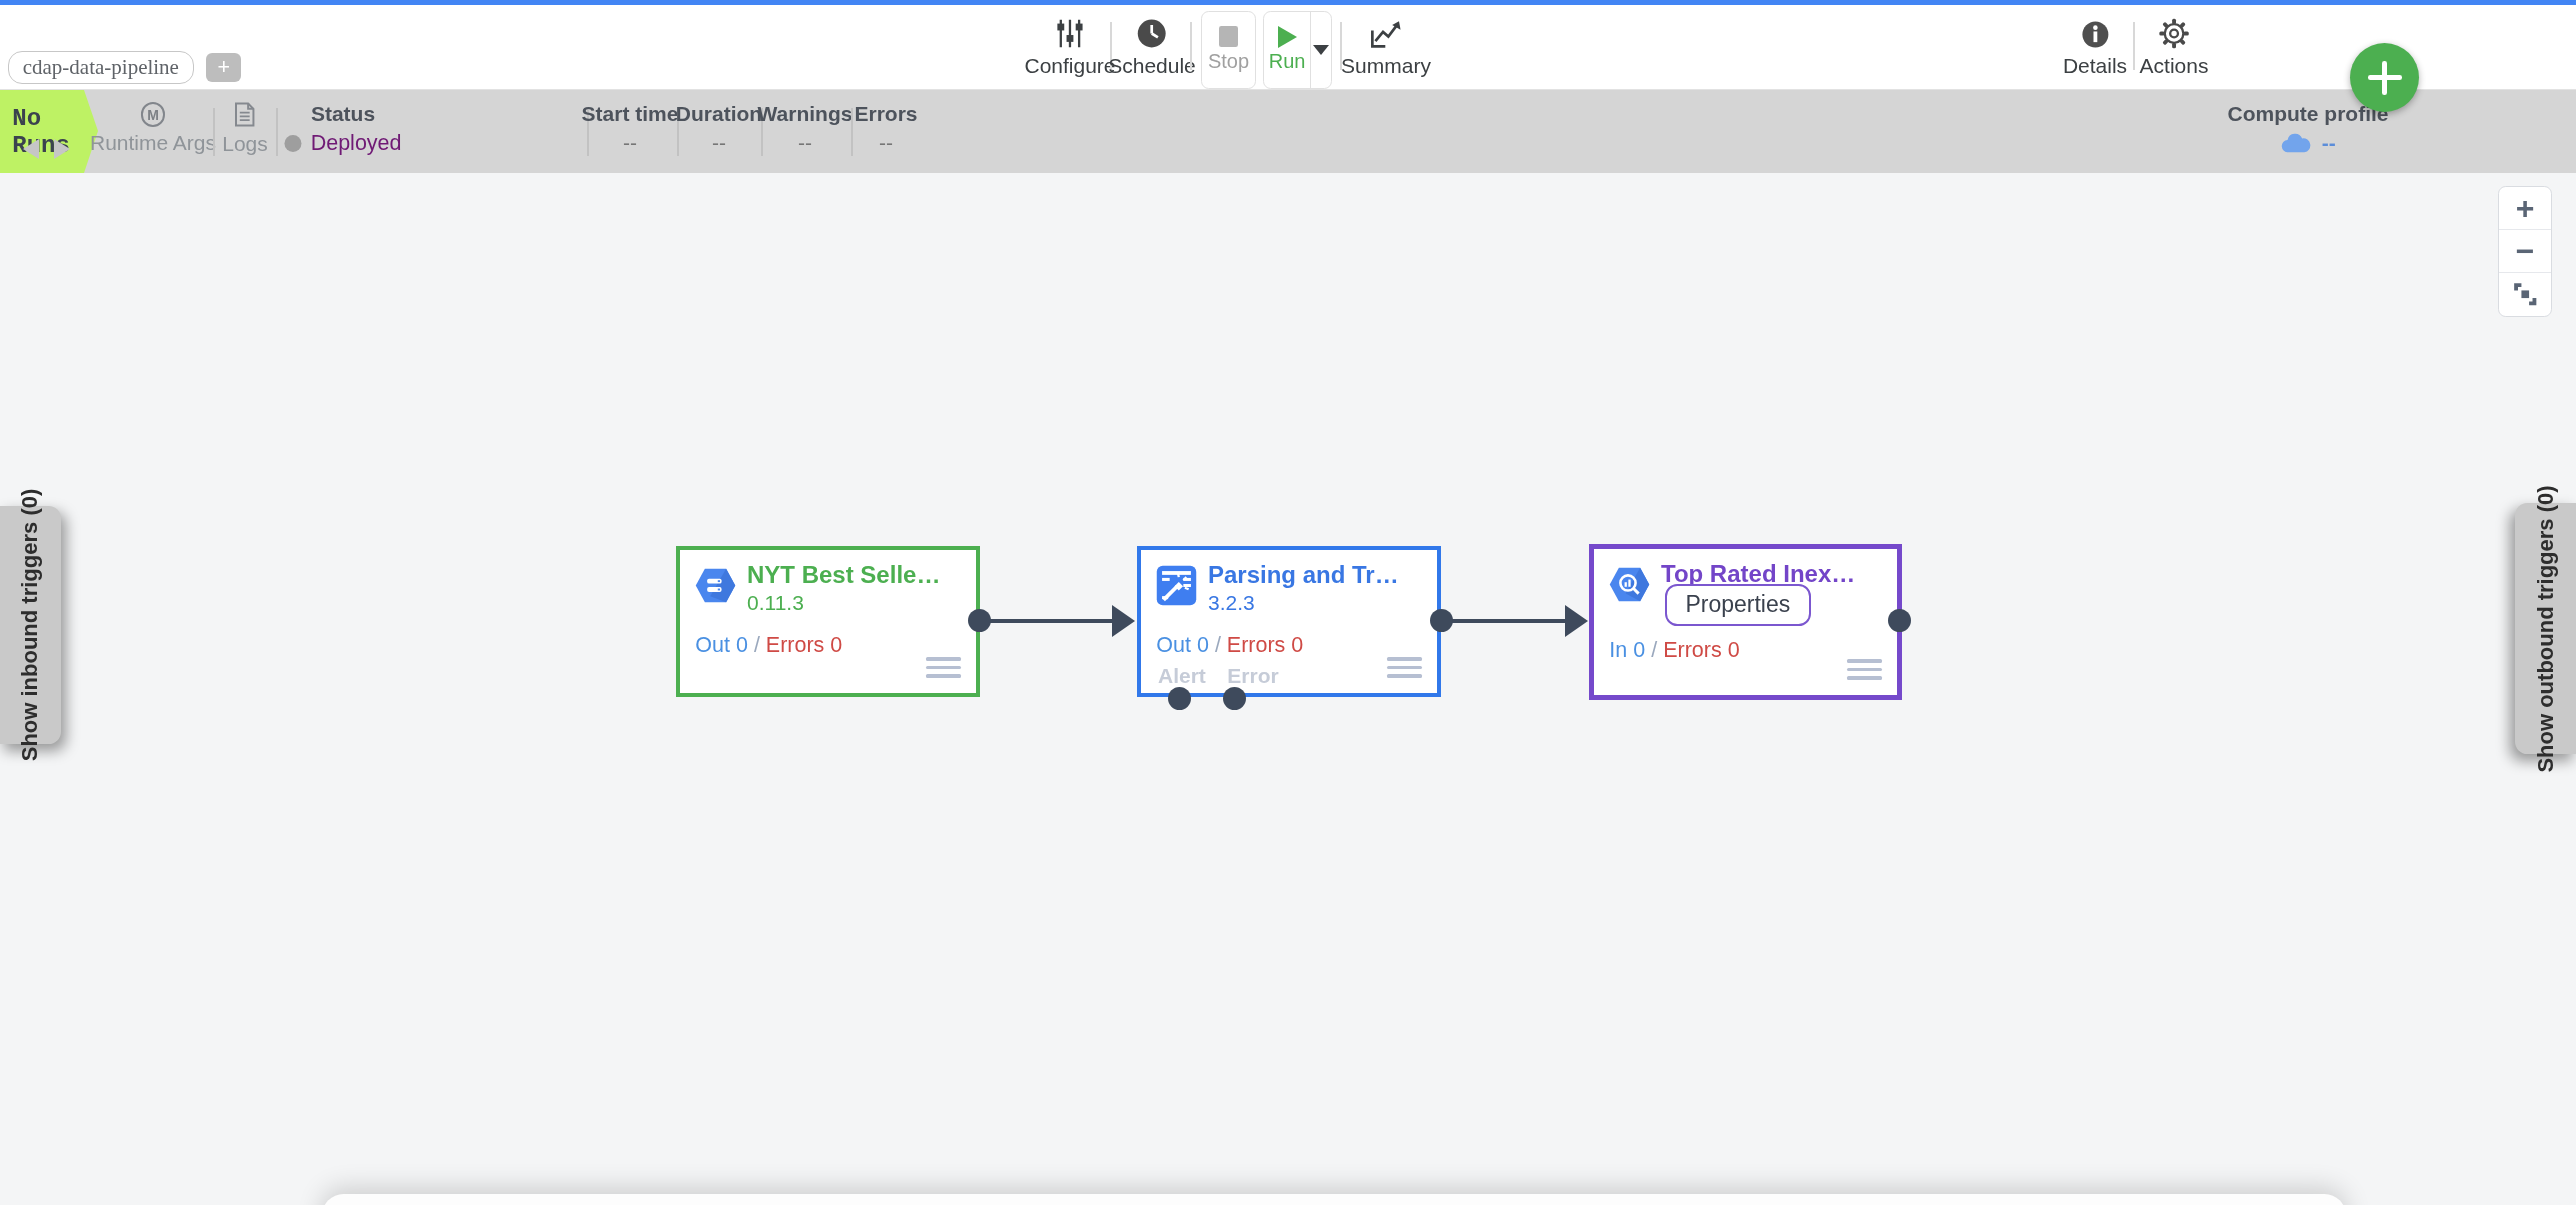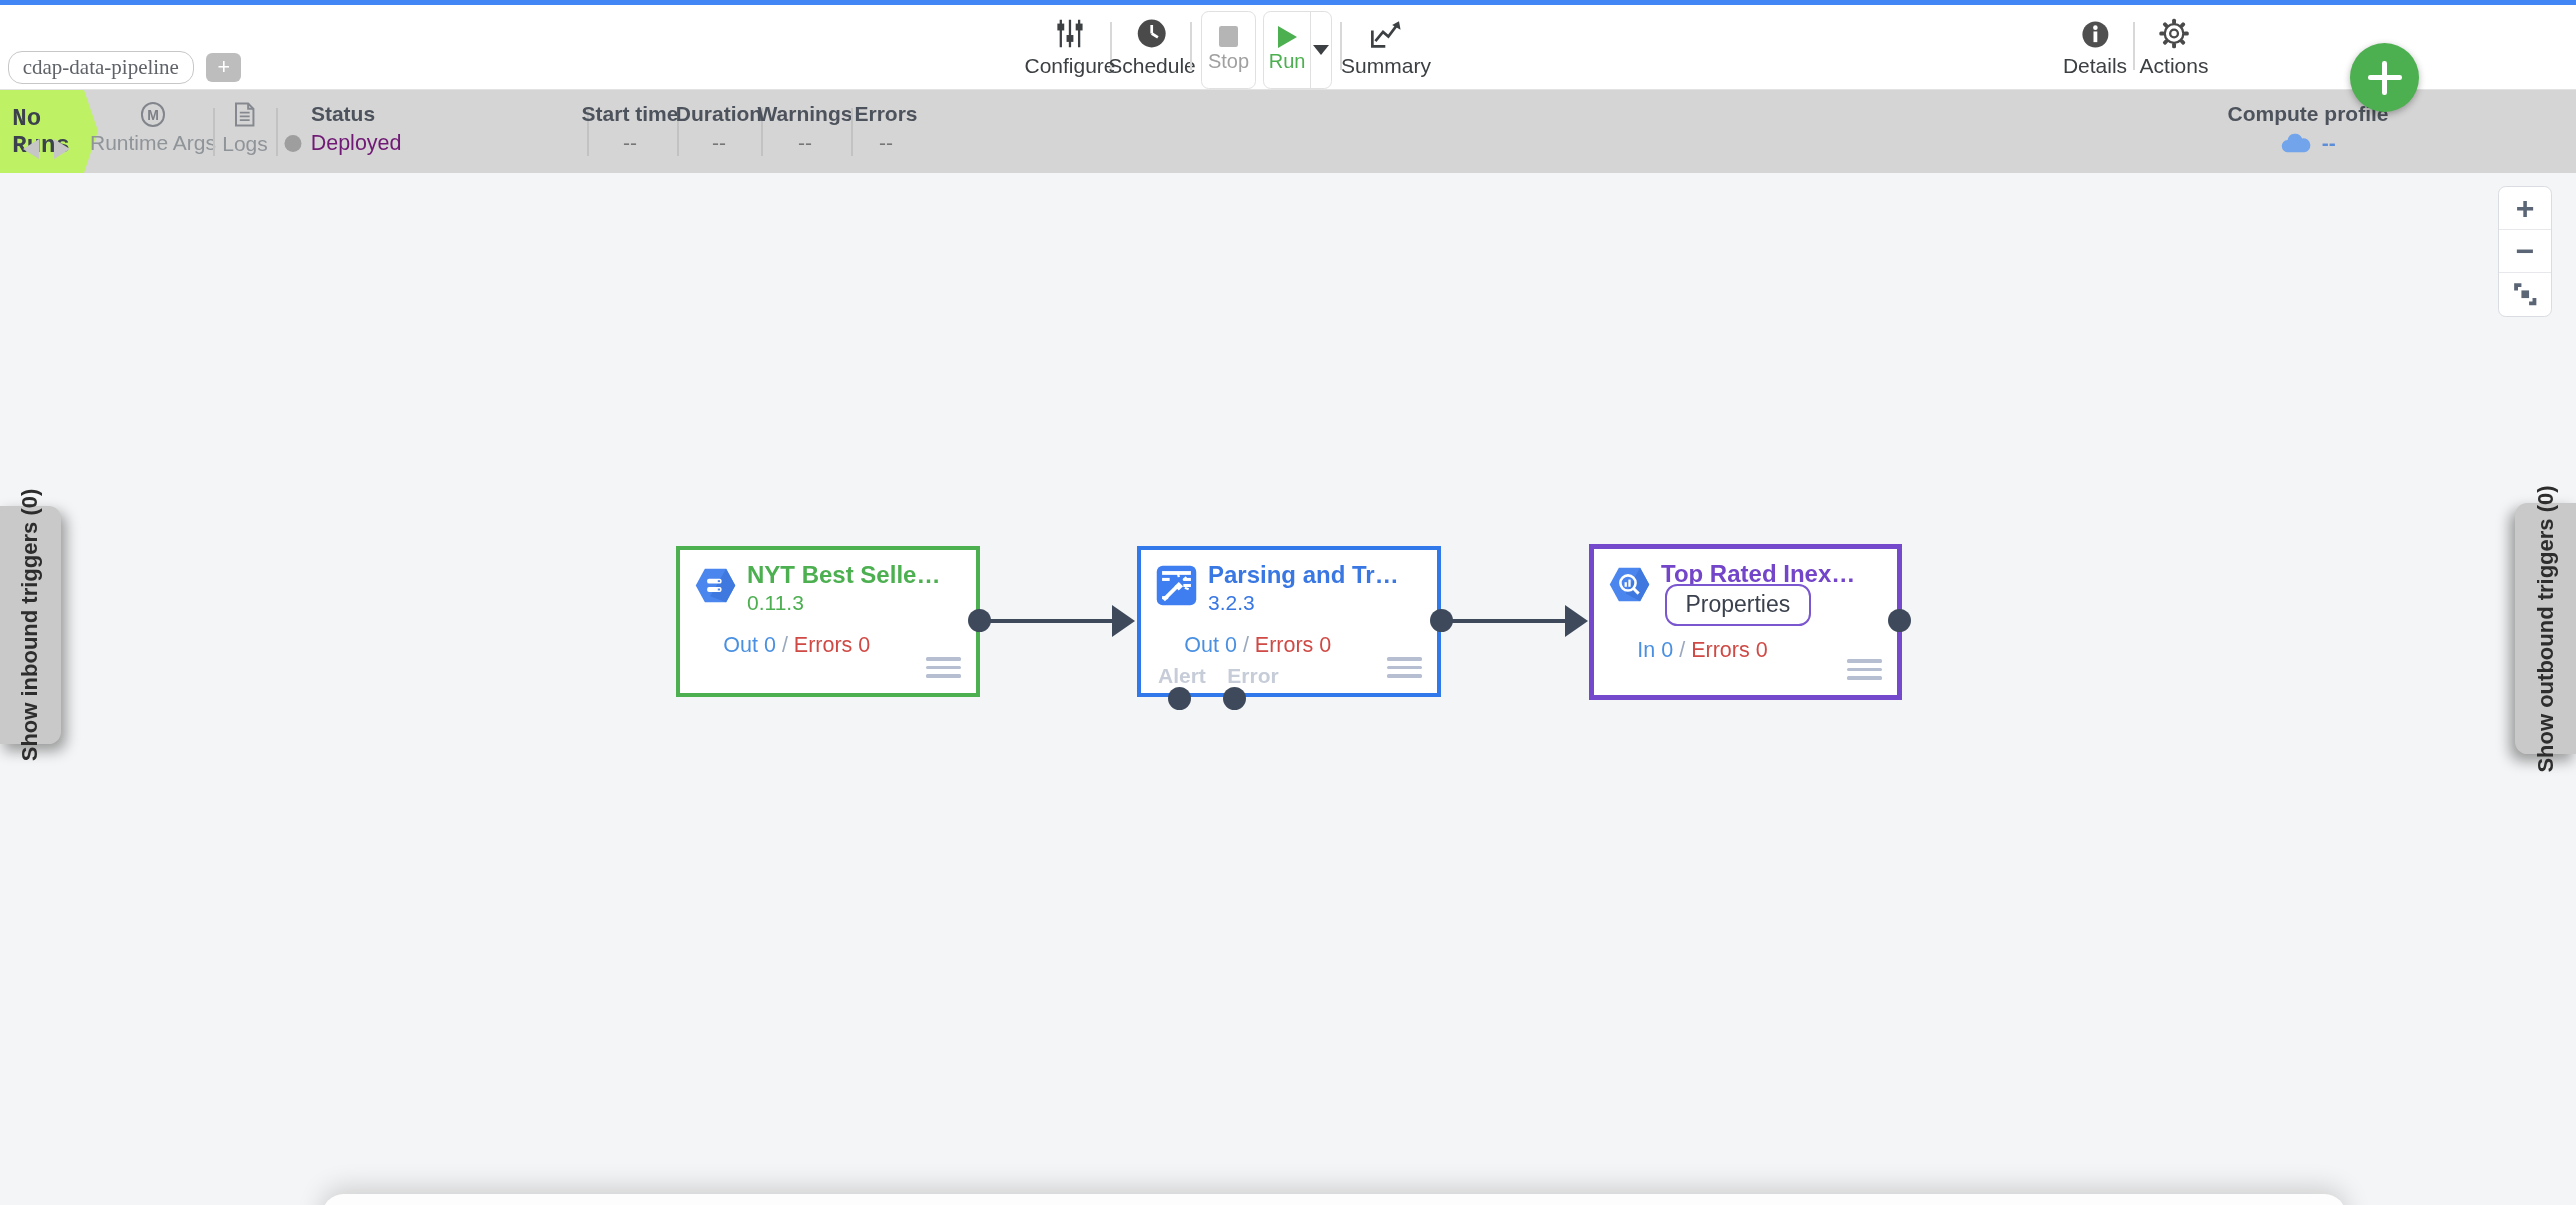--- a/index.html
+++ b/index.html
@@ -92,21 +92,21 @@
     box-shadow:-4.6px 6.1px 14px rgba(0,0,0,.38); }
 
   .node { position:absolute; width:304px; height:151px; background:#fff; }
   .node1 { left:676px; top:373px; border:4.6px solid #4caf50; }
   .node2 { left:1137px; top:373px; border:4.6px solid #3178ea; }
   .node3 { left:1589px; top:371px; width:313px; height:156px; border:5.4px solid #7549cb; }
   .n-icon { position:absolute; left:15.3px; top:15.3px; width:41px; height:41px; }
   .n-title { position:absolute; left:67px; top:10.7px; font-size:24px; font-weight:bold; white-space:nowrap; }
   .t-green { color:#4caf50; } .t-blue { color:#3977e3; } .t-purple { color:#7345c8; }
   .n-version { position:absolute; left:67px; top:41px; font-size:21px; }
-  .n-metrics { position:absolute; left:15.3px; top:83px; font-size:21.5px;margin-left:28px; }
+  .n-metrics { position:absolute; left:15.3px; top:83px; font-size:21.5px; }
   .m-blue { color:#4a90e2; } .m-sep { color:#9aa8bd; } .m-red { color:#cf4a45; }
   .n-menu { position:absolute; right:15.3px; bottom:15.3px; display:flex; flex-direction:column; gap:4.6px; }
   .n-menu i { display:block; width:35px; height:3.8px; background:#b6bfd2; border-radius:1.5px; }
   .n-alerts { position:absolute; left:17px; bottom:4.6px; font-size:21px; color:#c6ccd8; font-weight:bold; }
   .n-alerts .gap { display:inline-block; width:21.5px; }
   .props-btn { position:absolute; left:71px; top:35px; border:2.3px solid #7b57cf; border-radius:12.3px;
     background:#fff; padding:5.4px 18.4px; font-size:23px; color:#3a414d; }
   .node3 .n-metrics { top:89px; }
 
   .port { position:absolute; width:23px; height:23px; border-radius:50%; background:#3e4a5c; z-index:6; }

